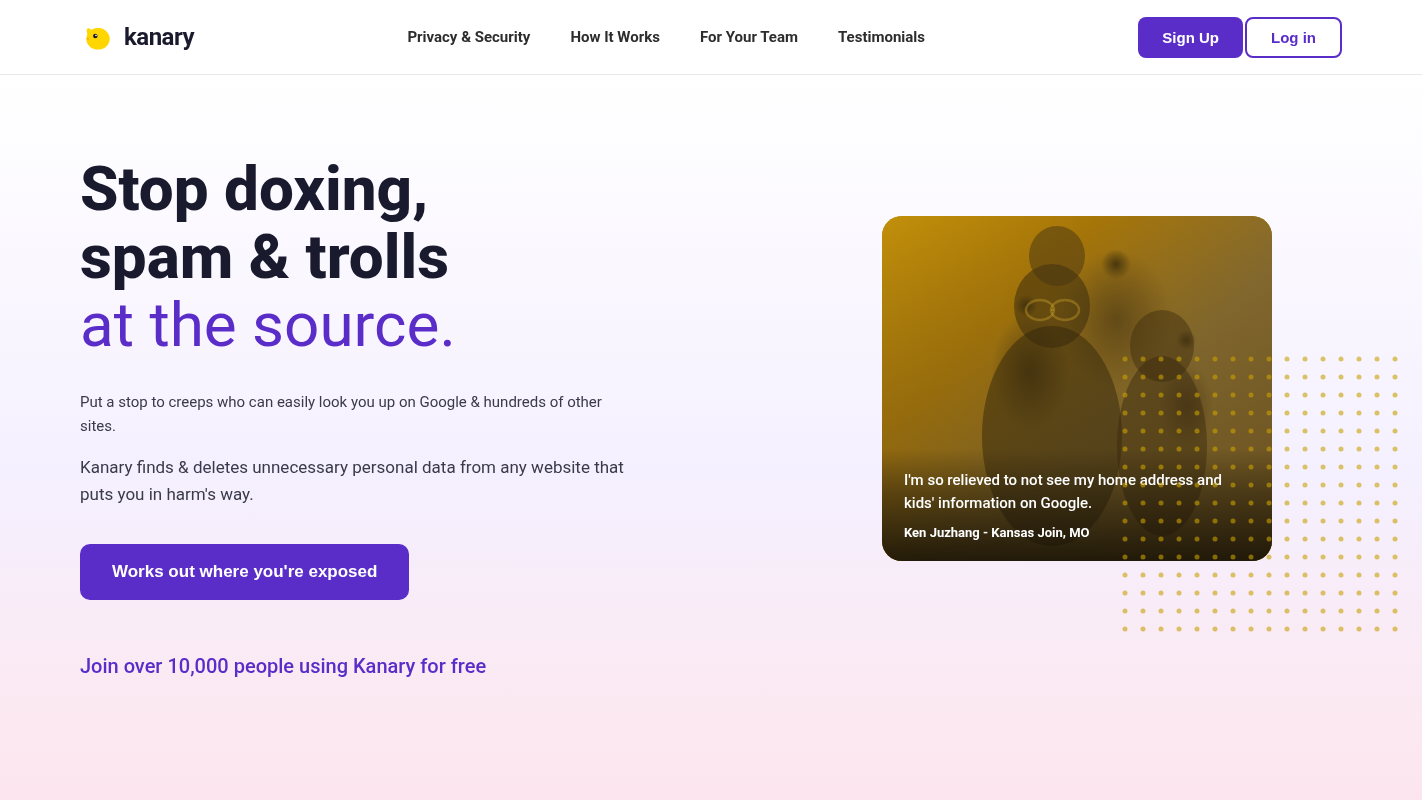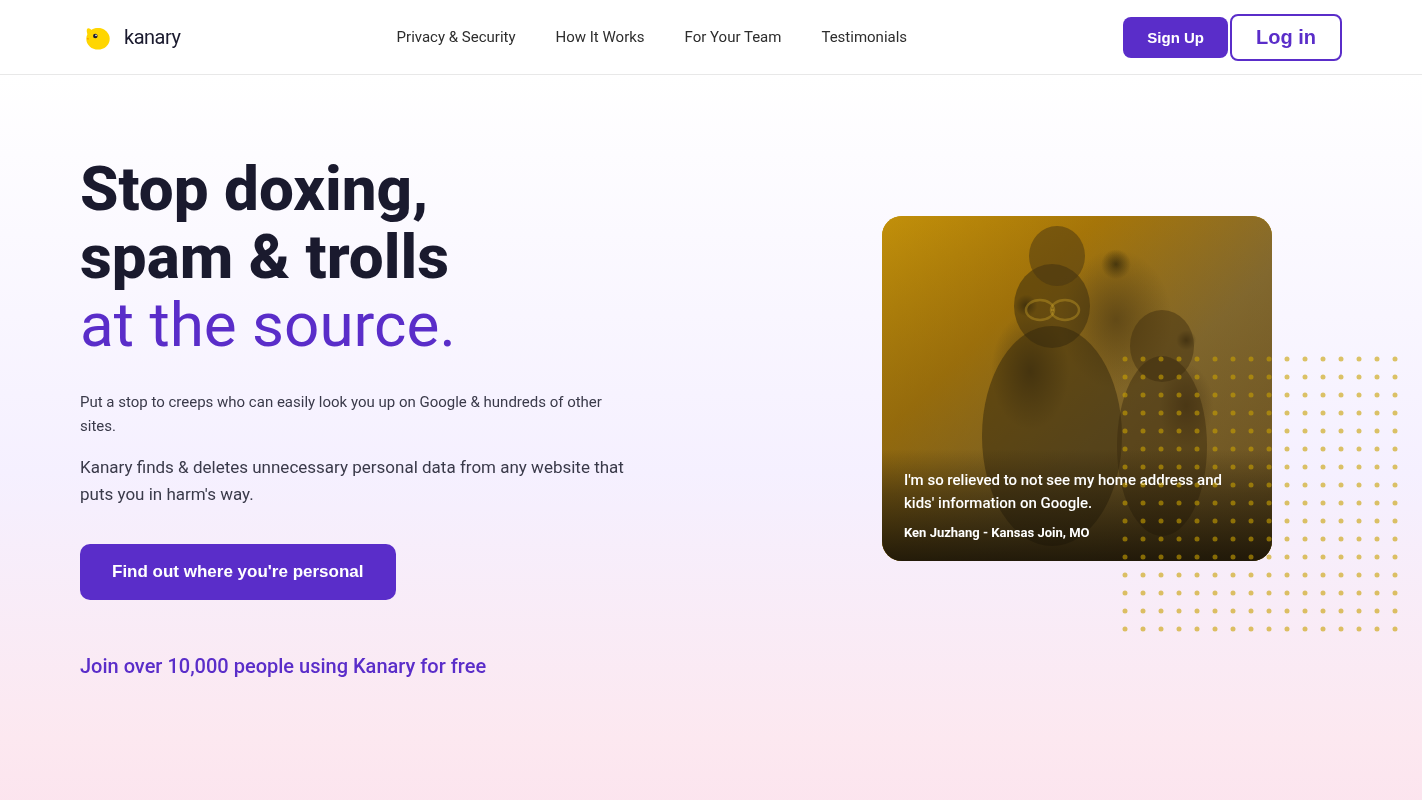--- a/index.html
+++ b/index.html
@@ -35,37 +35,37 @@
       gap: 8px;
       text-decoration: none;
     }
 
     .logo-bird {
       width: 36px;
       height: 36px;
     }
 
     .logo-text {
-      font-size: 20px;
-      font-weight: 400;
+      font-size: 24px;
+      font-weight: 700;
       color: #1a1a2e;
       letter-spacing: -0.5px;
     }
 
     .nav-links {
       display: flex;
       align-items: center;
       gap: 40px;
     }
 
     .nav-link {
       font-size: 15px;
       color: #2d2d2d;
       text-decoration: none;
-      font-weight: 400;
+      font-weight: 700;
       cursor: pointer;
     }
 
     .nav-actions {
       display: flex;
       align-items: center;
       gap: 2px;
     }
 
     .btn-signup {
@@ -78,21 +78,21 @@
       font-weight: 600;
       cursor: pointer;
     }
 
     .btn-login {
       background: transparent;
       color: #5a2dc9;
       border: 2px solid #5a2dc9;
       border-radius: 8px;
       padding: 10px 24px;
-      font-size: 20px;
+      font-size: 15px;
       font-weight: 600;
       cursor: pointer;
     }
 
     
     .hero {
       background: linear-gradient(180deg, #ffffff 0%, #f5f0ff 60%, #fce8f0 100%);
       padding: 80px 80px 60px 80px;
       display: flex;
       align-items: center;
@@ -289,21 +289,21 @@
 
 <section class="hero">
   <div class="hero-left">
     <h1 class="hero-headline">
       <span>Stop doxing,</span><br>
       <span>spam &amp; trolls</span>
       <span class="hero-headline-purple">at the source.</span>
     </h1>
     <p class="hero-sub1">Put a stop to creeps who can easily look you up on Google &amp; hundreds of other sites.</p>
     <p class="hero-sub2">Kanary finds &amp; deletes unnecessary personal data from any website that puts you in harm's way.</p>
-    <button class="btn-cta">Find out where you're personal</button>
+    <button class="btn-cta">Works out where you're exposed</button>
     <span class="hero-join-text">Join over 10,000 people using Kanary for free</span>
   </div>
 
   <div class="hero-right">
     <div class="hero-image-card">
       <div class="hero-photo">
 
         <div class="photo-overlay"></div>
 
         <svg style="position:absolute;top:0;left:0;width:100%;height:100%;" viewBox="0 0 390 345" preserveAspectRatio="xMidYMid slice">

